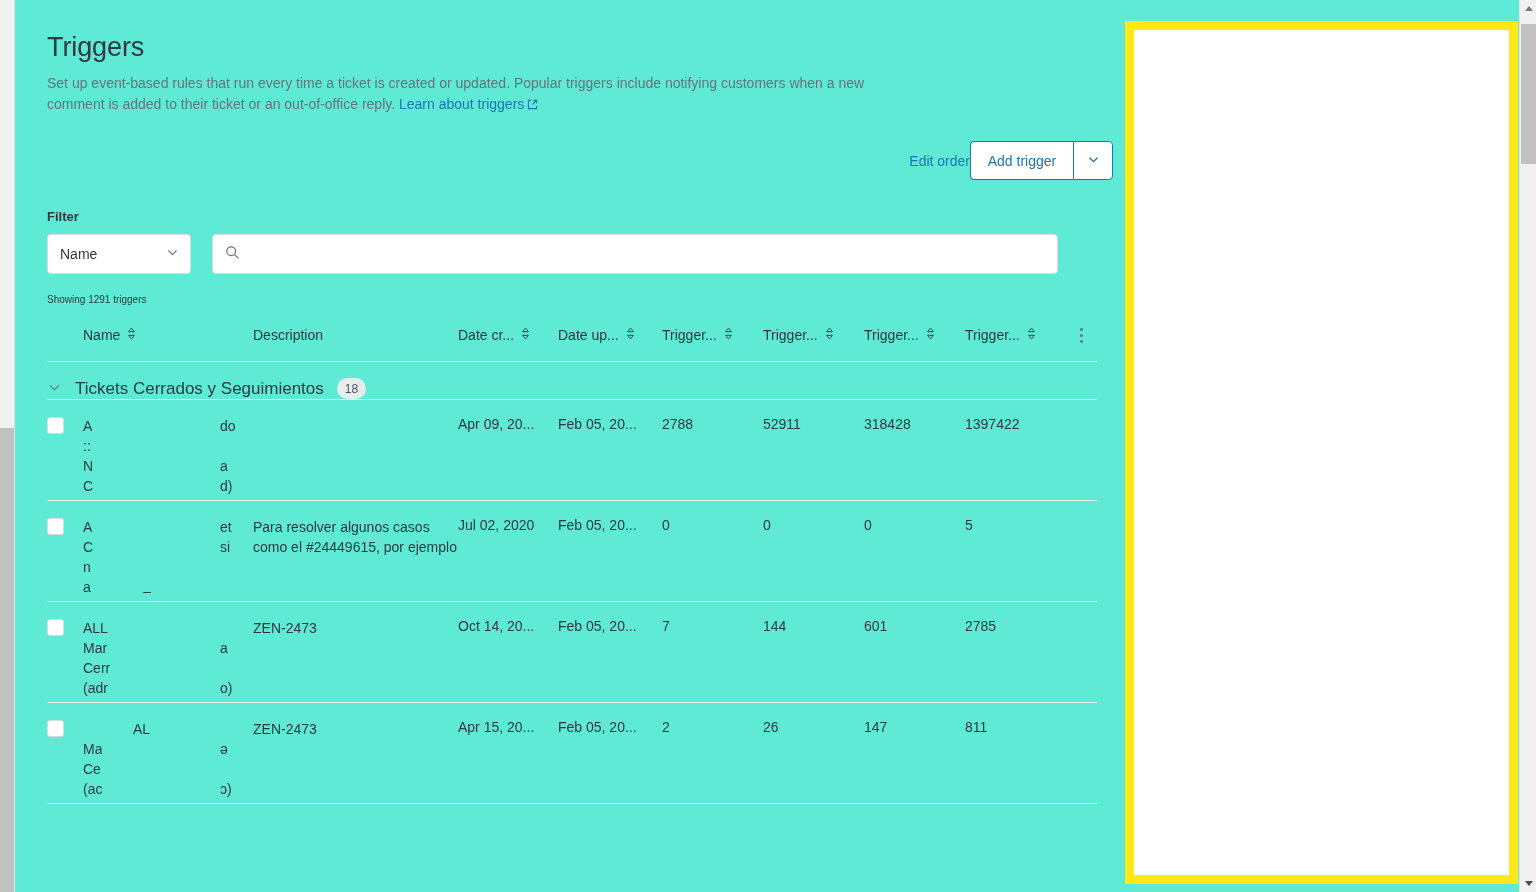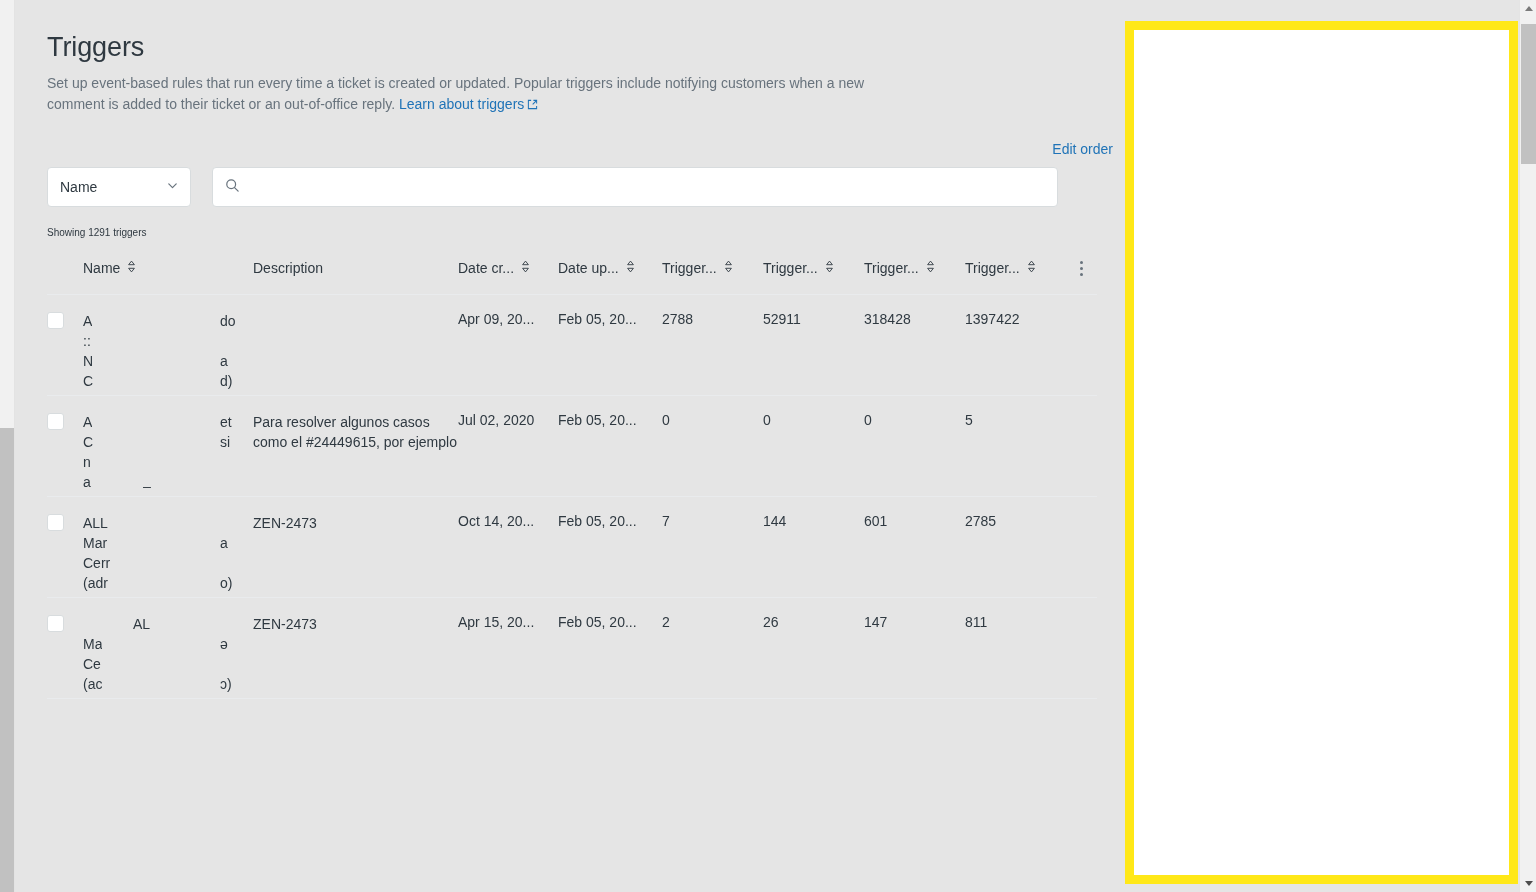--- a/index.html
+++ b/index.html
@@ -8,21 +8,21 @@
     margin: 0; padding: 0;
     width: 1536px; height: 892px;
     overflow: hidden;
     background: #ffffff;
     font-family: "Liberation Sans", sans-serif;
     -webkit-font-smoothing: antialiased;
   }
   .page {
     position: relative;
     width: 1536px; height: 892px;
-    background: #e5e5e5;
+    background: #5eead4;
     overflow: hidden;
   }
 
   
   .left-scrollbar {
     position: absolute; left: 0; top: 0;
     width: 15px; height: 892px;
     background: #f1f1f1;
     border-right: 1px solid #e3e3e3;
   }
@@ -343,22 +343,31 @@
 
     <p class="page-desc"><span>Set up event-based rules that run every time a ticket is created or updated. Popular triggers include notifying customers when a new comment is added to their ticket or an out-of-office reply.</span>
       <a class="inline-link" href="#">Learn about triggers</a><span class="ext-icon"><svg width="11" height="11" viewBox="0 0 12 12">
             <path d="M4.5 1.5h-3v9h9v-3" fill="none" stroke="#1f73b7" stroke-width="1.1"></path>
             <path d="M7 1.5h3.5V5" fill="none" stroke="#1f73b7" stroke-width="1.1"></path>
             <path d="M10.3 1.7L6.2 5.8" fill="none" stroke="#1f73b7" stroke-width="1.1"></path>
           </svg></span></p>
 
     <div class="actions-row">
       <a class="edit-order-link" href="#">Edit order</a>
+      <div class="btn-group">
+        <button class="btn-primary-outline">Add trigger</button>
+        <button class="btn-caret">
+          <span><svg width="13" height="13" viewBox="0 0 14 14">
+                <path d="M3 5.3l4 4 4-4" fill="none" stroke="#1f73b7" stroke-width="1.4" stroke-linecap="round" stroke-linejoin="round"></path>
+              </svg></span>
+        </button>
+      </div>
     </div>
 
+    <div class="filter-label">Filter</div>
 
     <div class="filter-row">
       <div class="select-box">
         <span>Name</span>
         <span class="caret"><svg width="13" height="13" viewBox="0 0 14 14">
               <path d="M3 5.3l4 4 4-4" fill="none" stroke="#68737d" stroke-width="1.3" stroke-linecap="round" stroke-linejoin="round"></path>
             </svg></span>
       </div>
       <div class="search-box">
         <span class="s-icon"><svg width="15" height="15" viewBox="0 0 16 16">
@@ -460,20 +469,31 @@
             <div class="kebab">
                 <span></span>
                 <span></span>
                 <span></span>
               </div>
           </th>
         </tr>
       </thead>
       <tbody>
 
+        <tr class="group-row">
+          <td colspan="10">
+            <div class="group-inner">
+              <span><svg width="15" height="15" viewBox="0 0 16 16">
+                    <path d="M3.5 6l4.5 4.5L12.5 6" fill="none" stroke="#68737d" stroke-width="1.3" stroke-linecap="round" stroke-linejoin="round"></path>
+                  </svg></span>
+              <span class="group-name">Tickets Cerrados y Seguimientos</span>
+              <span class="group-count">18</span>
+            </div>
+          </td>
+        </tr>
 
         <tr class="data-row">
           <td>
               <div class="checkbox"></div>
             </td>
           <td>
             <div class="frag-cell">
               <span class="frag" style="left:0;top:0;">A</span>
               <span class="frag" style="left:0;top:20px;">::</span>
               <span class="frag" style="left:0;top:40px;">N</span>

